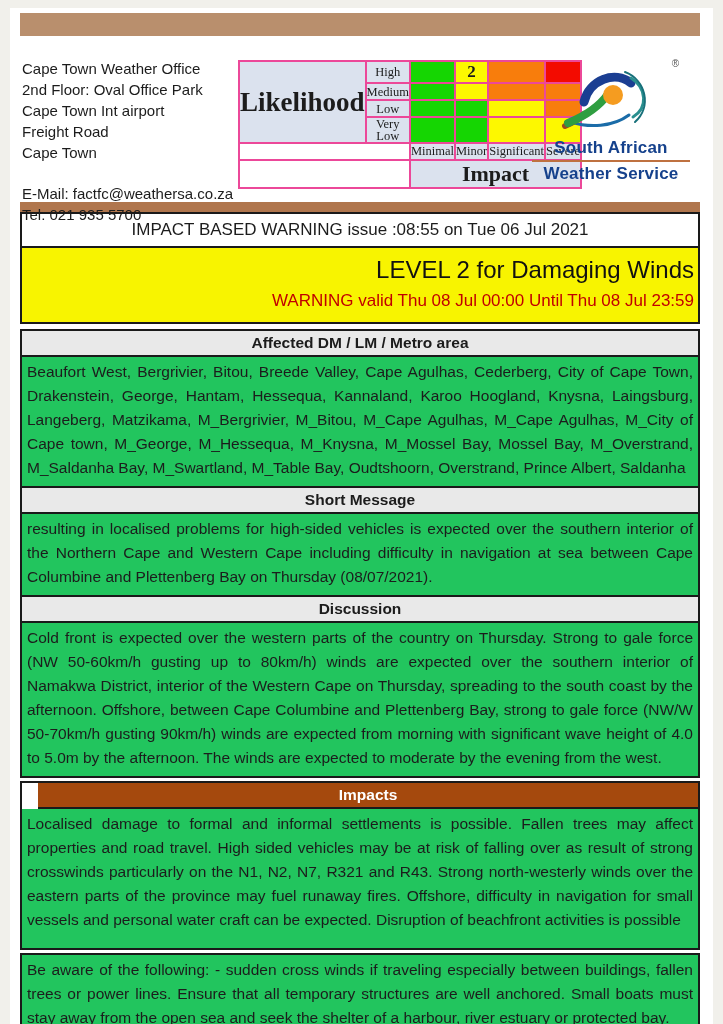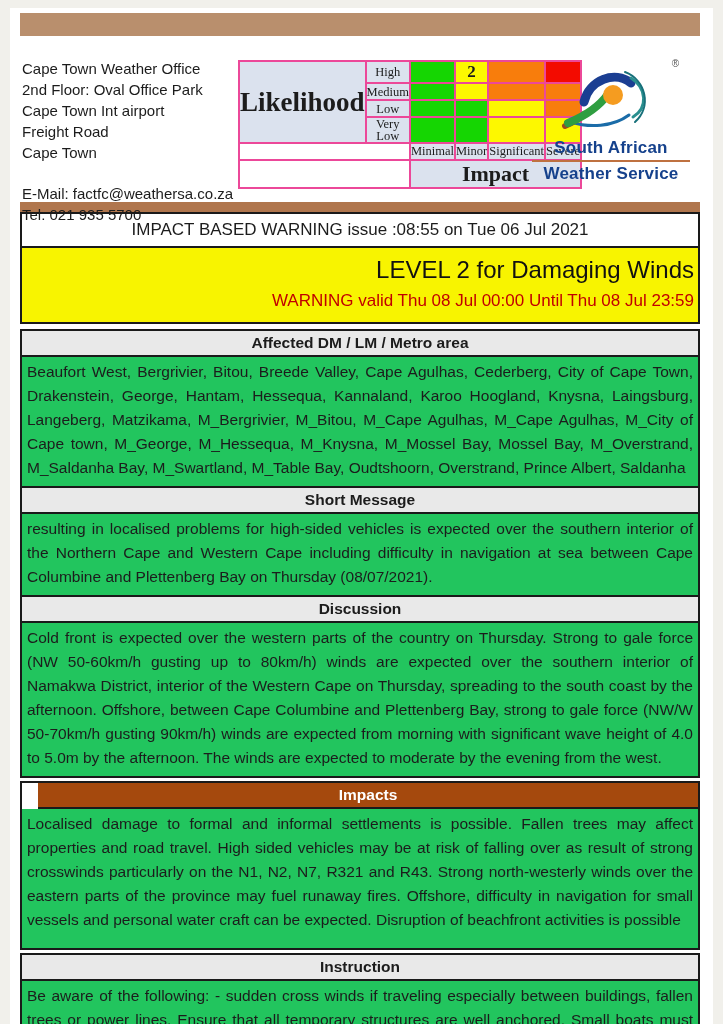--- a/index.html
+++ b/index.html
@@ -181,21 +181,20 @@
         <div class="sec-head">Discussion</div>
         <div class="sec-body">Cold front is expected over the western parts of the country on Thursday. Strong to gale force (NW 50-60km/h gusting up to 80km/h) winds are expected over the southern interior of Namakwa District, interior of the Western Cape on Thursday, spreading to the south coast  by the afternoon. Offshore, between Cape Columbine and Plettenberg Bay, strong to gale force (NW/W 50-70km/h gusting 90km/h) winds are expected from morning with significant wave height of 4.0 to 5.0m by the afternoon. The winds are expected to moderate by the evening from the west.</div>
       </div>
 
       <div class="section impacts spaced">
         <div class="sec-head">Impacts</div>
         <div class="sec-body pad-tall">Localised damage to formal and informal settlements is possible. Fallen trees may affect properties and road travel. High sided vehicles may be at risk of falling over as result of strong crosswinds particularly on the N1, N2, N7, R321 and R43. Strong north-westerly winds over the eastern parts of the province may fuel runaway fires. Offshore, difficulty in navigation for small vessels and personal water craft can be expected. Disruption of beachfront activities is possible</div>
       </div>
 
       <div class="section spaced">
-        <div class="sec-head">Instruction</div>
         <div class="sec-body with-footer">
           <div>Be aware of the following: - sudden cross winds if traveling especially between buildings, fallen trees or power lines. Ensure that all temporary structures are well anchored. Small boats must stay away from the open sea and seek the shelter of a harbour, river estuary or protected bay.</div>
           <div class="doc-footer">Public Document: IBF v1.0</div>
         </div>
       </div>
 
     </div>
   </div>
 </div>
 

